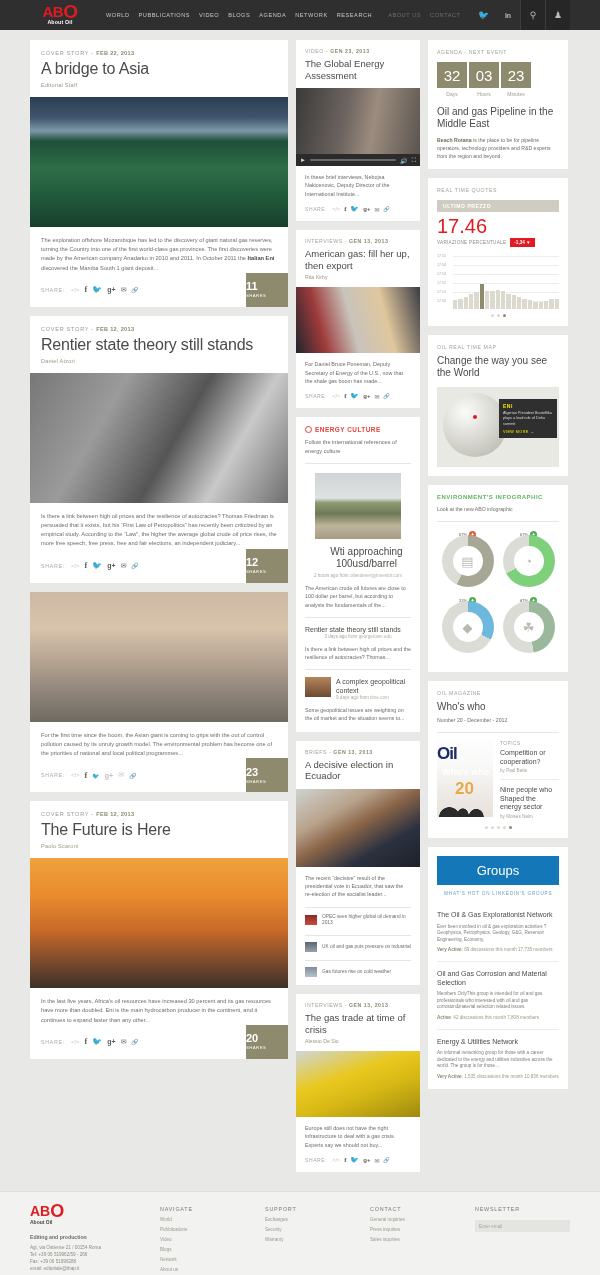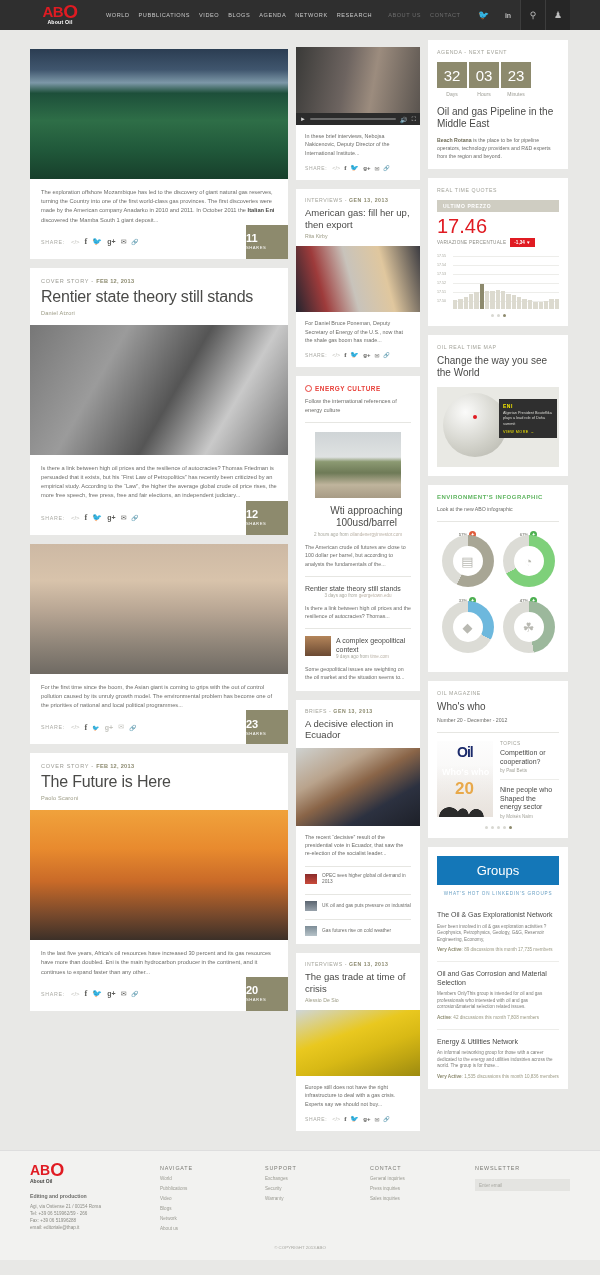--- a/index.html
+++ b/index.html
@@ -121,21 +121,21 @@
   .eg-title { font-size:6px; font-weight:bold; letter-spacing:0.5px; color:#5fb560; text-transform:uppercase;}
   .donuts { display:flex; flex-wrap:wrap; margin-top:9px;}
   .donut-cell { width:50%; display:flex; flex-direction:column; align-items:center; padding:4px 0 10px 0; position:relative;}
   .donut { width:52px; height:52px; border-radius:50%; display:flex; align-items:center; justify-content:center; position:relative;}
   .donut .hole { width:30px; height:30px; border-radius:50%; background:#fff; display:flex; align-items:center; justify-content:center; font-size:13px; color:#b9b9b2;}
   .pct { position:absolute; top:0; display:flex; align-items:center; gap:2px; font-size:4.2px; color:#8c8c85; font-weight:bold;}
   .pct .bub { width:7px; height:7px; border-radius:50%; color:#fff; font-size:4.5px; display:flex; align-items:center; justify-content:center;}
 
   .mag-row { display:flex; gap:7px; margin-top:8px;}
   .mag-cover { width:56px; height:76px; flex:none; background:linear-gradient(#fdfdfd,#f2f0ee); position:relative; overflow:hidden;}
-  .mag-cover .oil { position:absolute; left:20px; top:3px; font-size:14px; font-weight:bold; color:#1b2a6b; letter-spacing:-1px;}
+  .mag-cover .oil { position:absolute; left:0; top:3px; font-size:17px; font-weight:bold; color:#1b2a6b; letter-spacing:-1px;}
   .mag-cover .ww { position:absolute; left:5px; top:27px; font-size:9px; color:#fff; line-height:9px; font-weight:bold;}
   .mag-cover .sil { position:absolute; left:0; bottom:0; width:100%; height:52px;
         background:linear-gradient(transparent,#e8e2dc); }
   .mag-cover .fig { position:absolute; bottom:0; width:100%; height:42px; background:
      radial-gradient(ellipse at 22% 100%, #2b2b2b 16%, transparent 17%),
      radial-gradient(ellipse at 46% 100%, #2b2b2b 14%, transparent 15%),
      radial-gradient(ellipse at 70% 100%, #2b2b2b 13%, transparent 14%); }
   .mag-cover .num { position:absolute; left:18px; bottom:18px; font-size:17px; color:#e8a23a; font-weight:bold; opacity:.9;}
   .mag-meta { flex:1;}
   .mag-k { font-size:4.8px; letter-spacing:0.5px; color:#a3a39a; text-transform:uppercase;}
@@ -202,20 +202,25 @@
       <div class="ic dark">♟</div>
     </div>
   </div>
 </div>
 
 <div class="wrap">
 
   <div class="col-left">
 
     <div class="card">
+      <div class="art-head">
+        <div class="kicker"><span>COVER STORY - </span><b>Feb 22, 2013</b></div>
+        <div class="art-title">A bridge to Asia</div>
+        <div class="byline">Editorial Staff</div>
+      </div>
       <div class="art-img" style="background:linear-gradient(#2b3d52 0%,#40566e 16%,#7d98a8 26%,#1d4f3a 34%,#2e6e47 55%,#20583a 78%,#173f2b 100%);"></div>
       <div class="art-body"><span>The exploration offshore Mozambique has led to the discovery of giant natural gas reserves, turning the Country into one of the first world-class gas provinces. The first discoveries were made by the American company Anadarko in 2010 and 2011. In October 2011 the </span><b>Italian Eni</b><span> discovered the Mamba South 1 giant deposit...</span></div>
       <div class="sharebar">
         <span class="lbl">SHARE:</span>
         <span class="icons">
           <span class="dim">&lt;/&gt;</span>
           <span style="font-weight:bold;font-family:'Liberation Serif',serif;">f</span>
           <span>🐦</span>
           <span style="font-size:7px;font-weight:bold;">g+</span>
           <span style="font-size:7px;">✉</span>
@@ -295,20 +300,24 @@
           <span class="n">20</span>
           <span class="t">SHARES</span>
         </div>
       </div>
     </div>
   </div>
 
   <div class="col-mid">
 
     <div class="card">
+      <div class="m-head">
+        <div class="m-kicker"><span>VIDEO - </span><b>Gen 23, 2013</b></div>
+        <div class="m-title">The Global Energy Assessment</div>
+      </div>
       <div class="m-img" style="background:linear-gradient(100deg,#3a3a38 0%,#6d6460 40%,#9c8c7e 62%,#5a544f 100%);"></div>
       <div class="videobar">
         <span class="pl">►</span>
         <span class="track"></span>
         <span class="ic">🔊</span>
         <span class="ic">⛶</span>
       </div>
       <div class="m-body">In these brief interviews, Nebojsa Nakicenovic, Deputy Director of the International Institute...</div>
       <div class="m-share">
         <span class="lbl">SHARE:</span>

